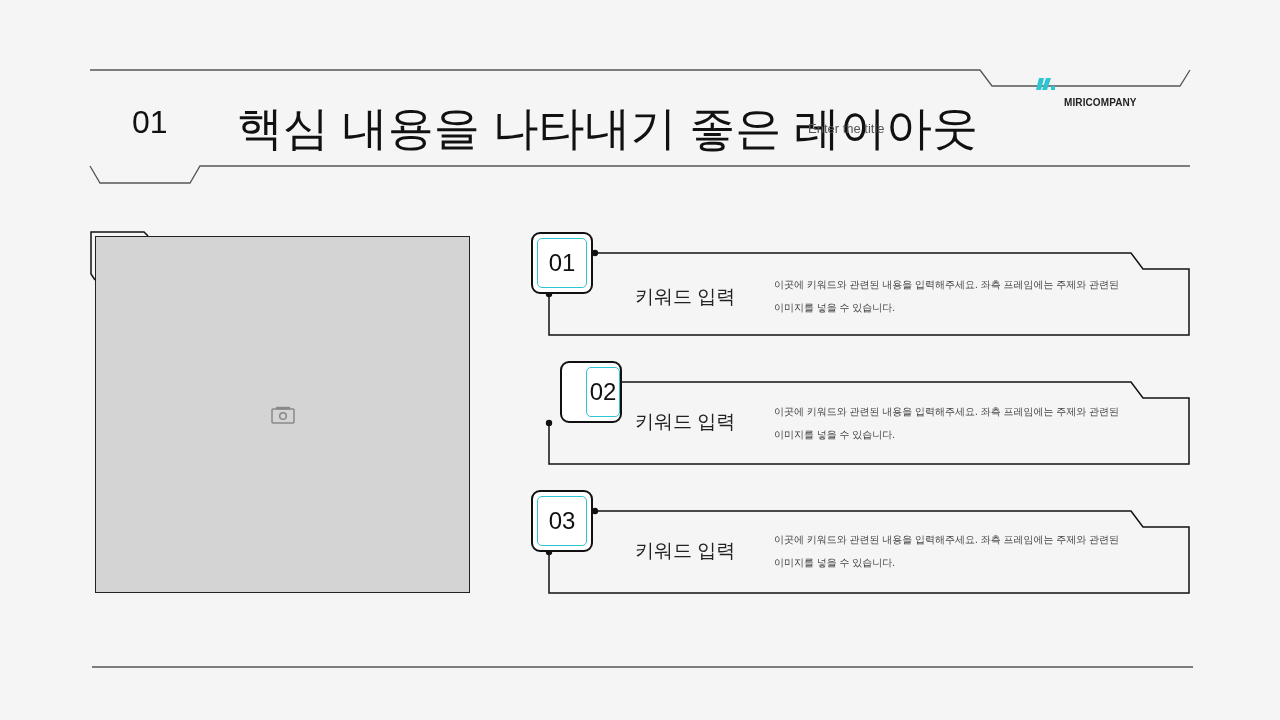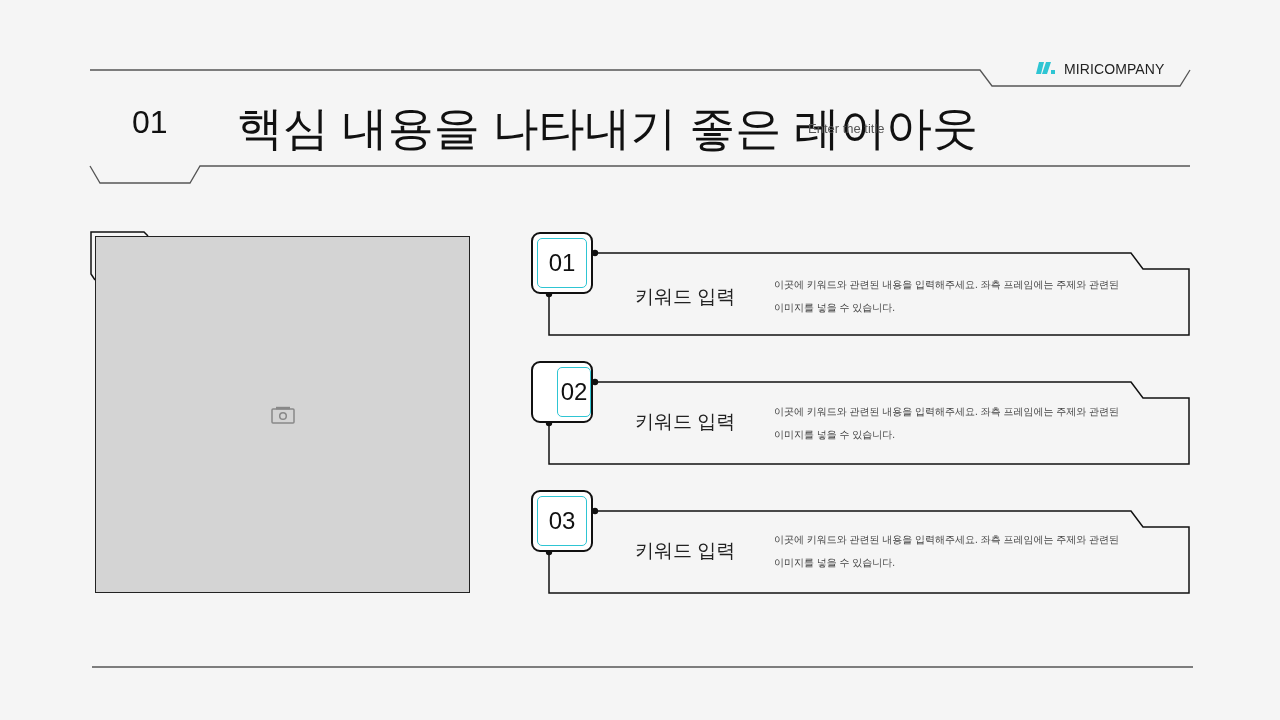--- a/index.html
+++ b/index.html
@@ -1,20 +1,20 @@
 <!DOCTYPE html>
 <html><head>
 <meta charset="utf-8">
 <style>
   html,body{margin:0;padding:0;}
   body{width:1280px;height:720px;background:#f5f5f5;position:relative;overflow:hidden;font-family:"Liberation Sans","DejaVu Sans",sans-serif;color:#111;}
   svg.lines{position:absolute;left:0;top:0;width:1280px;height:720px;pointer-events:none;}
   .abs{position:absolute;}
   .logo{left:1036px;top:61px;display:flex;align-items:center;gap:8px;}
-  .logo-text{font-size:14px;font-weight:normal;color:#222;letter-spacing:0.1px;}
+  .logo-text{font-size:10px;font-weight:bold;color:#222;letter-spacing:0.1px;margin-top:36px;}
   .num{left:132px;top:104px;font-size:32px;color:#111;}
   .title{left:237px;top:98px;font-size:46px;color:#111;white-space:nowrap;}
   .subtitle{left:808px;top:121px;font-size:13px;color:#555;}
   .photo{left:95px;top:236px;width:375px;height:357px;background:#d4d4d4;border:1.5px solid #222;box-sizing:border-box;display:flex;align-items:center;justify-content:center;}
   .badge{width:62px;height:62px;background:#fff;border:2px solid #111;border-radius:9px;box-sizing:border-box;display:flex;align-items:center;justify-content:center;}
   .badge-inner{width:50px;height:50px;border:1.5px solid #2ec5d3;border-radius:5px;box-sizing:border-box;display:flex;align-items:center;justify-content:center;font-size:24px;color:#111;}
   .kw{font-size:19px;font-weight:normal;color:#222;}
   .desc{font-size:10px;color:#444;line-height:23px;width:350px;}
 </style>
 </head>
@@ -65,21 +65,21 @@
     <circle cx="12" cy="10" r="3.3" fill="none" stroke="#888" stroke-width="1.5"></circle>
   </svg>
 </div>
 
 <div class="abs badge" style="left:531px;top:232px;">
   <div class="badge-inner">01</div>
 </div>
 <div class="abs kw" style="left:635px;top:284px;">키워드 입력</div>
 <div class="abs desc" style="left:774px;top:273px;">이곳에 키워드와 관련된 내용을 입력해주세요. 좌측 프레임에는 주제와 관련된 이미지를 넣을 수 있습니다.</div>
 
-<div class="abs badge" style="left:531px;top:361px;padding-left:24px;">
+<div class="abs badge" style="left:560px;top:361px;padding-left:24px;">
   <div class="badge-inner">02</div>
 </div>
 <div class="abs kw" style="left:635px;top:409px;">키워드 입력</div>
 <div class="abs desc" style="left:774px;top:400px;">이곳에 키워드와 관련된 내용을 입력해주세요. 좌측 프레임에는 주제와 관련된 이미지를 넣을 수 있습니다.</div>
 
 <div class="abs badge" style="left:531px;top:490px;justify-content:center;">
   <div class="badge-inner">03</div>
 </div>
 <div class="abs kw" style="left:635px;top:538px;">키워드 입력</div>
 <div class="abs desc" style="left:774px;top:528px;">이곳에 키워드와 관련된 내용을 입력해주세요. 좌측 프레임에는 주제와 관련된 이미지를 넣을 수 있습니다.</div>

